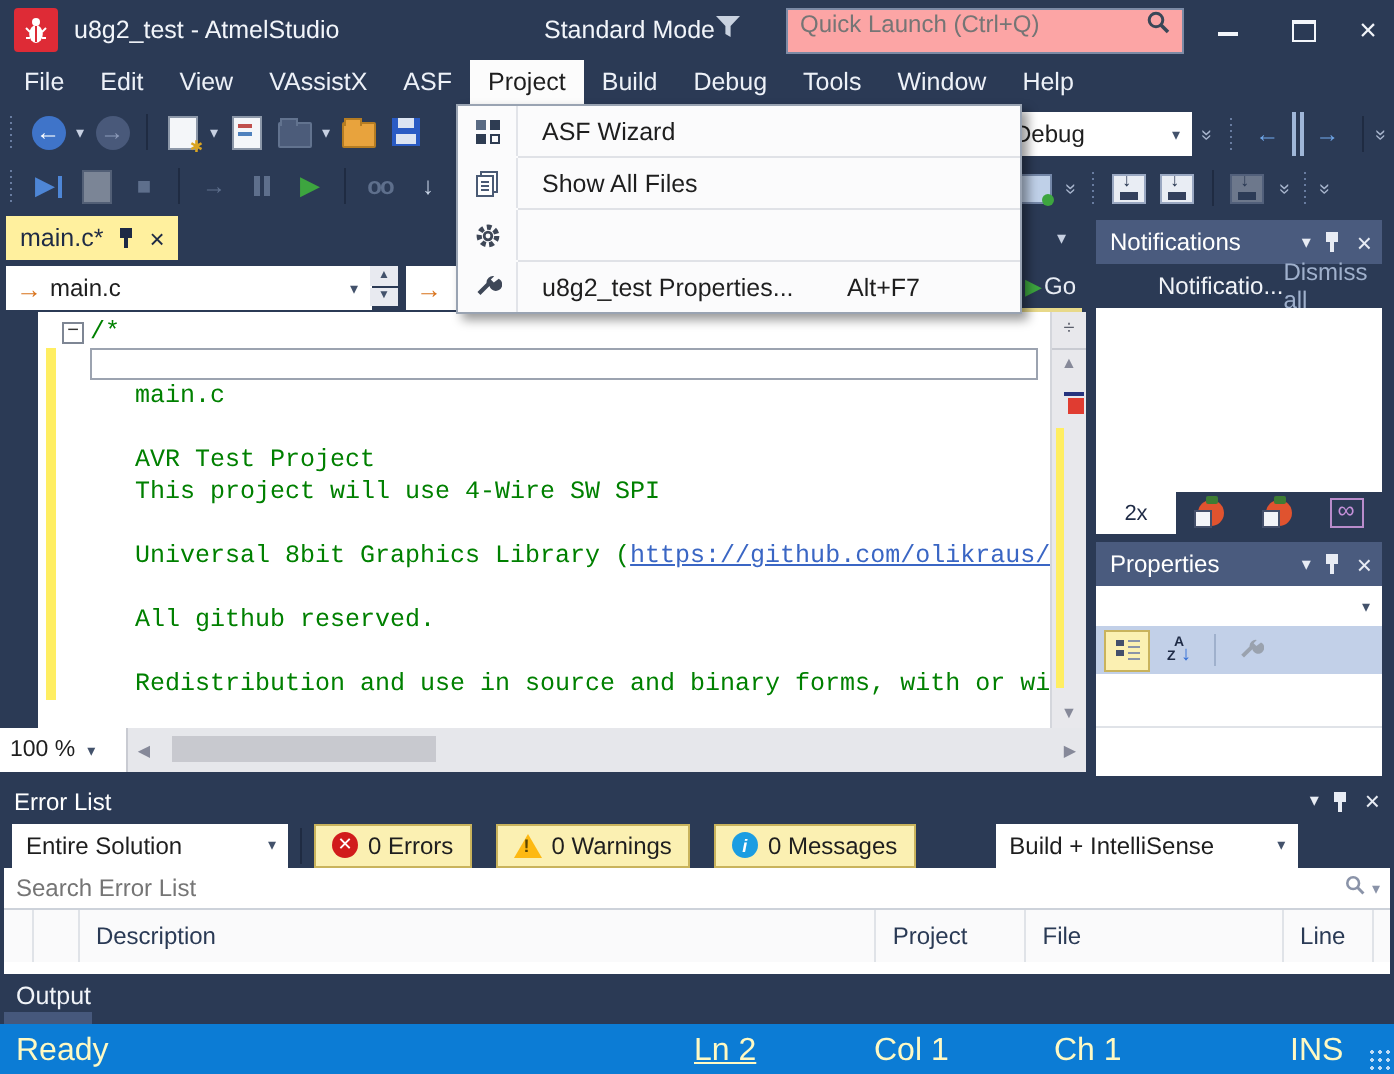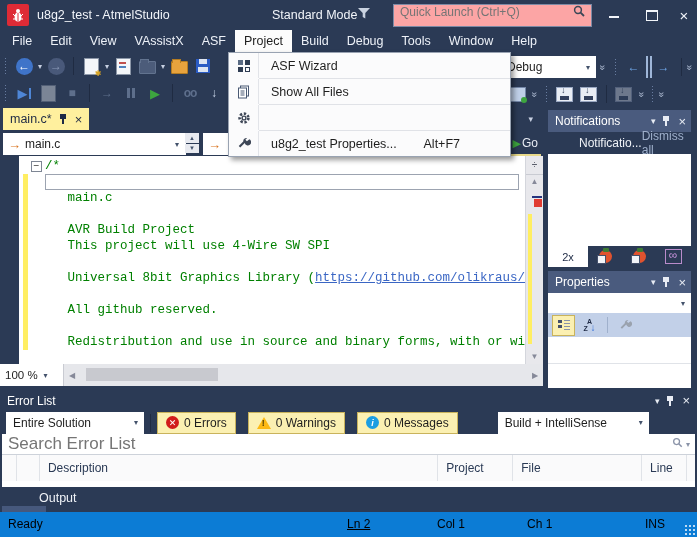--- a/index.html
+++ b/index.html
@@ -161,30 +161,30 @@
   .filtbtn{height:20px;background:var(--filter-button-bg,#FBF0B2);border:1px solid #C9B35C;display:flex;
            align-items:center;padding:0 8px;color:#1E1E1E;gap:5px;margin-right:12px;font-size:12px;}
   .erricon{width:13px;height:13px;border-radius:50%;background:var(--error-red,#D11C1C);color:#fff;font-size:9px;
            font-weight:bold;display:flex;align-items:center;justify-content:center;}
   .warnicon{width:0;height:0;border-left:7px solid transparent;border-right:7px solid transparent;
             border-bottom:12px solid var(--warning-yellow,#FDB913);position:relative;}
   .warnicon::after{content:"!";position:absolute;left:-2px;top:1px;font-size:9px;color:#5B4500;font-weight:bold;}
   .infoicon{width:13px;height:13px;border-radius:50%;background:var(--info-blue,#1B9DE2);color:#fff;font-size:9px;
             font-style:italic;font-weight:bold;display:flex;align-items:center;justify-content:center;}
   .elsearch{height:20px;background:#FFFFFF;margin:0 2px;display:flex;align-items:center;}
-  .elsearch input{flex:1;border:none;outline:none;font-family:"Liberation Sans",sans-serif;font-size:17px;color:#333;padding:0 6px;background:transparent;}
+  .elsearch input{flex:1;border:none;outline:none;font-family:"Liberation Sans",sans-serif;font-size:12px;color:#333;padding:0 6px;background:transparent;}
   .elheader{height:26px;margin:0 2px;background:#FAFAFB;border-top:1px solid #CDD2DA;display:flex;align-items:stretch;color:#2A3A55;}
   .hcell{display:flex;align-items:center;padding-left:8px;border-right:1px solid #E0E3E8;font-size:12px;}
   .elfiller{height:6px;margin:0 2px;background:#FFFFFF;}
 
   
   .outputbar{position:absolute;left:0;top:487px;width:697px;height:25px;}
-  .outputbar .t{position:absolute;left:8px;top:4px;color:#F0F3F8;font-size:12.5px;margin-left:31px;}
+  .outputbar .t{position:absolute;left:8px;top:4px;color:#F0F3F8;font-size:12.5px;}
   .outputtab{position:absolute;left:2px;top:19px;width:44px;height:6px;background:#46587C;}
-  .statusbar{position:absolute;left:0;top:512px;width:697px;height:25px;background:var(--status-bar,#0C7CD5);color:#000000;font-size:12px;}
+  .statusbar{position:absolute;left:0;top:512px;width:697px;height:25px;background:var(--status-bar,#0C7CD5);color:#fef9c3;font-size:16px;}
   .statusbar span{position:absolute;top:5px;}
   .sgrip{position:absolute;right:2px;bottom:2px;width:10px;height:10px;
          background-image:radial-gradient(circle at 1px 1px,#BFDCF5 1px,transparent 1px);background-size:4px 4px;}
 
   
   .projmenu{position:absolute;left:228px;top:52px;width:281px;background:#FBFBFC;border:1px solid #99A3B2;
             box-shadow:3px 3px 5px rgba(0,0,0,.4);z-index:60;color:#1E1E1E;}
   .mi{height:25px;display:flex;align-items:center;}
   .mi-icon{width:29px;height:100%;border-right:1px solid #E2E4E9;display:flex;align-items:center;justify-content:center;flex:none;}
   .mi-label{padding-left:12px;font-size:12.5px;}
@@ -371,21 +371,21 @@
         <span>Go</span>
       </span>
     </div>
     <div class="editor">
       <div class="indstrip"></div>
       <div class="codelines">
           <div class="cl"><span class="chg"></span><span class="foldc"><span class="foldbox">−</span></span><span class="lb"><span class="comment">/*</span></span></div>
           <div class="cl cur"><span class="chg on"></span><span class="foldc"></span><span class="lb"></span></div>
           <div class="cl"><span class="chg on"></span><span class="foldc"></span><span class="lb"><span class="comment">   main.c</span></span></div>
           <div class="cl"><span class="chg on"></span><span class="foldc"></span><span class="lb"></span></div>
-          <div class="cl"><span class="chg on"></span><span class="foldc"></span><span class="lb"><span class="comment">   AVR Build Project</span></span></div>
+          <div class="cl"><span class="chg on"></span><span class="foldc"></span><span class="lb"><span class="comment">   AVR Test Project</span></span></div>
           <div class="cl"><span class="chg on"></span><span class="foldc"></span><span class="lb"><span class="comment">   This project will use 4-Wire SW SPI</span></span></div>
           <div class="cl"><span class="chg on"></span><span class="foldc"></span><span class="lb"></span></div>
           <div class="cl"><span class="chg on"></span><span class="foldc"></span><span class="lb"><span class="comment">   Universal 8bit Graphics Library (</span><span class="link">https://github.com/olikraus/u8g2/</span></span></div>
           <div class="cl"><span class="chg on"></span><span class="foldc"></span><span class="lb"></span></div>
           <div class="cl"><span class="chg on"></span><span class="foldc"></span><span class="lb"><span class="comment">   All github reserved.</span></span></div>
           <div class="cl"><span class="chg on"></span><span class="foldc"></span><span class="lb"></span></div>
           <div class="cl"><span class="chg on"></span><span class="foldc"></span><span class="lb"><span class="comment">   Redistribution and use in source and binary forms, with or without</span></span></div>
         </div>
       <div class="vscroll">
         <div class="vs-split">÷</div>

